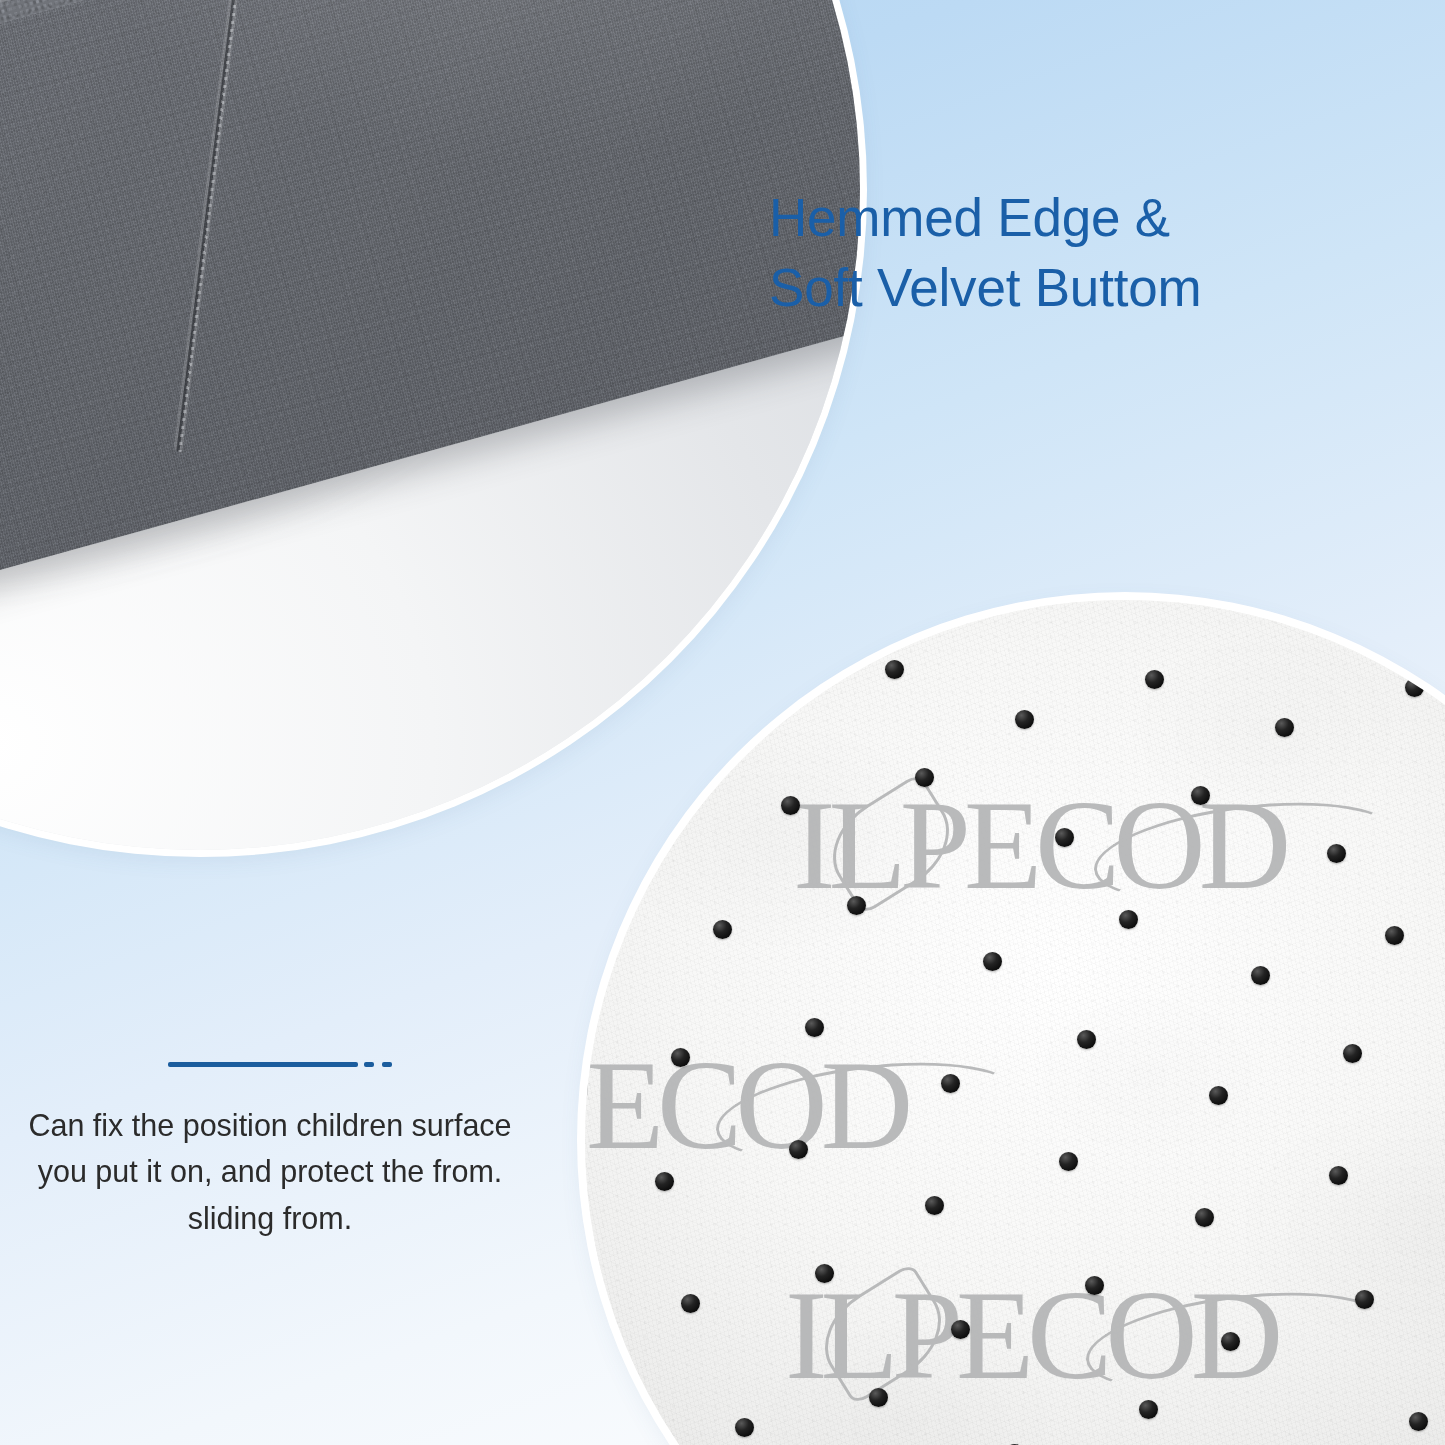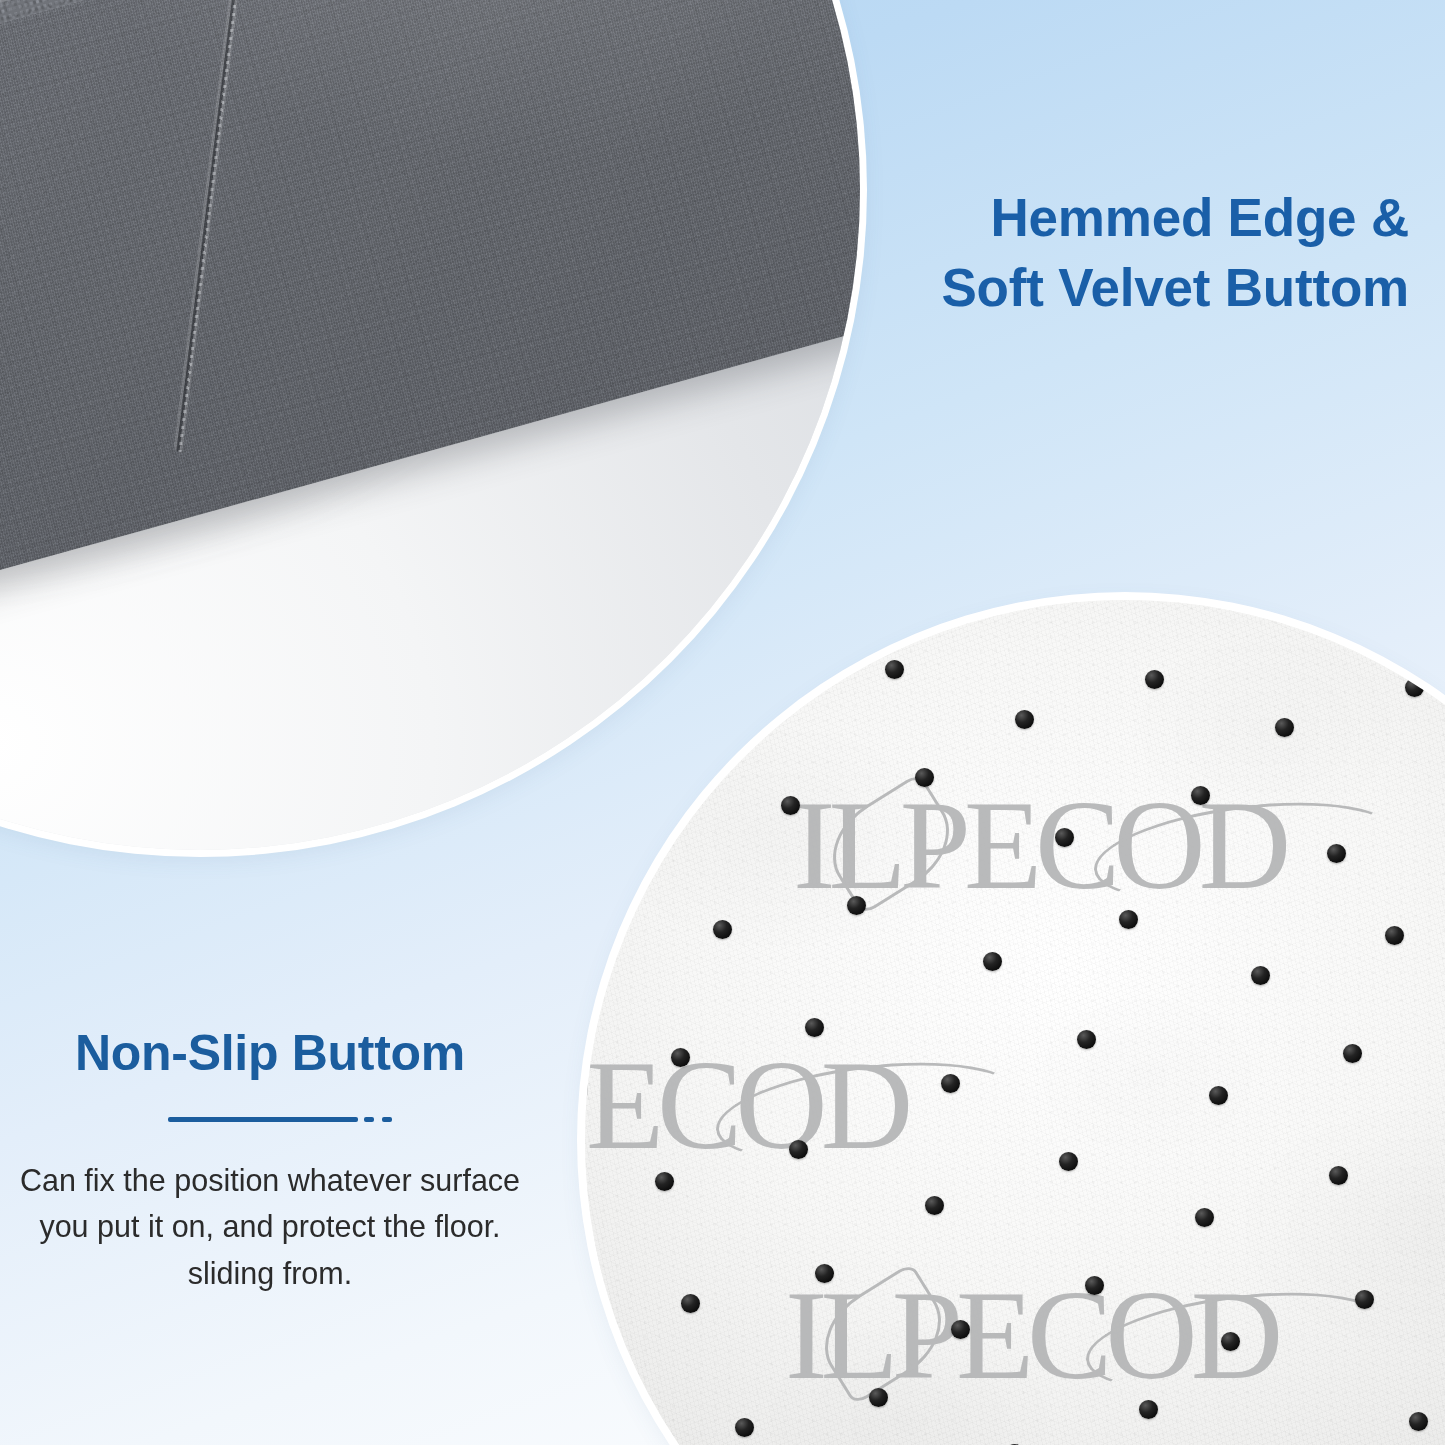--- a/index.html
+++ b/index.html
@@ -221,25 +221,25 @@
     border-radius: 50% 12% 50% 12%;
     transform: rotate(-32deg);
   }
 
   
   .headline {
     position: absolute;
     right: 36px;
     top: 183px;
     width: 640px;
-    text-align: right;
+    text-align: left;
     color: #1a5fa8;
     font-size: 53px;
     line-height: 1.33;
-    font-weight: 700;
+    font-weight: 400;
     letter-spacing: -0.2px;
   }
   .headline .ln { display: block; }
 
   .feature-block {
     position: absolute;
     left: 0;
     top: 1026px;
     width: 540px;
     text-align: center;
@@ -381,28 +381,27 @@
 
     </div>
   </div>
 
   <div class="headline">
     <span class="ln">Hemmed Edge &amp;</span>
     <span class="ln">Soft Velvet Buttom</span>
   </div>
 
   <div class="feature-block">
-    <div class="feature-title">Non-Slip Buttom</div>
 
     <div class="divider">
       <span class="bar"></span>
       <span class="dot1"></span>
       <span class="dot2"></span>
     </div>
 
     <div class="feature-body">
-      <div>Can fix the position whatever surface</div>
-      <div>you put it on, and protect the floor.</div>
+      <div>Can fix the position children surface</div>
+      <div>you put it on, and protect the from.</div>
       <div>sliding from.</div>
     </div>
   </div>
 
 </div>
 
 </body></html>

